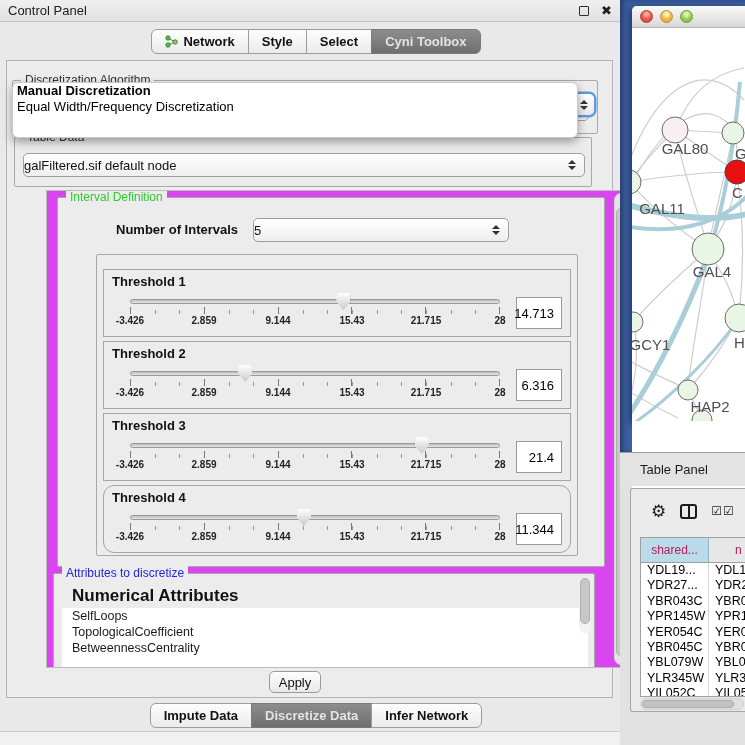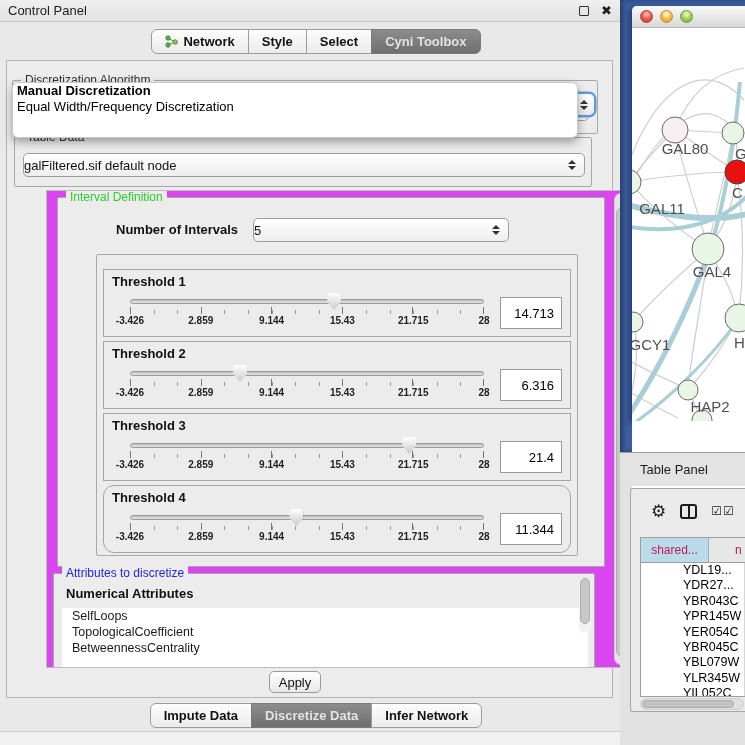--- a/index.html
+++ b/index.html
@@ -77,24 +77,24 @@
   .ticks::before{content:"";position:absolute;left:0;right:0;top:3px;height:4px;background:repeating-linear-gradient(90deg,#9a9a9a 0 1px,transparent 1px calc(100%/15));}
   .ticks::after{content:"";position:absolute;left:0;right:0;top:0;height:7px;border-right:1px solid #777;background:repeating-linear-gradient(90deg,#777 0 1px,transparent 1px 20%);}
   .tick-labels{position:relative;height:12px;margin-top:1px;}
   .tick-label{position:absolute;top:0;font-size:10px;font-weight:700;color:#222;transform:translateX(-50%);white-space:nowrap;}
   .tick-label:nth-child(1){left:0;}
   .tick-label:nth-child(2){left:20%;}
   .tick-label:nth-child(3){left:40%;}
   .tick-label:nth-child(4){left:60%;}
   .tick-label:nth-child(5){left:80%;}
   .tick-label:nth-child(6){left:100%;}
-  .value-box{width:62px;height:32px;background:#fff;border:1px solid #999;font-size:13px;color:#000;display:flex;align-items:center;justify-content:flex-end;padding-right:7px;margin-top:2px;}
+  .value-box{width:46px;height:32px;background:#fff;border:1px solid #999;font-size:13px;color:#000;display:flex;align-items:center;justify-content:flex-end;padding-right:7px;margin-top:2px;}
 
   .attrs-group{left:6px;top:382px;width:542px;height:96px;border-bottom:none;}
-  .attrs-title{position:absolute;left:0;top:12px;font-size:13px;font-weight:700;color:#111;padding-left:12px;}
+  .attrs-title{position:absolute;left:6px;top:12px;font-size:17px;font-weight:700;color:#111;padding-left:12px;}
   .attr-list{position:absolute;left:8px;top:34px;width:526px;height:62px;background:#fff;overflow:hidden;}
   .attr-list .cell{display:block;font-size:12.5px;color:#1a1a1a;padding:1px 0 1px 10px;height:16px;}
   .attr-scroll{position:absolute;right:3px;top:3px;width:12px;height:56px;background:#f2f2f2;border-radius:6px;}
   .attr-scroll .thumb-v{position:absolute;left:1px;top:1px;width:10px;height:46px;background:#c7c7c7;border:1px solid #aeaeae;border-radius:6px;}
 
   .apply-btn{position:absolute;left:269px;top:671px;width:52px;height:22px;border:1px solid #9a9a9a;border-radius:5px;background:linear-gradient(#fefefe,#e8e8e8);font-size:13px;color:#111;display:flex;align-items:center;justify-content:center;}
 
   
   .right-area{position:absolute;left:620px;top:0;width:125px;height:745px;background:#e2e2e2;}
   .blue-zone{position:absolute;left:0;top:0;width:125px;height:452px;background:var(--desktop_blue);box-shadow:inset 3px 0 4px rgba(0,0,20,.35);}
@@ -111,21 +111,21 @@
   .tp-window{position:absolute;left:10px;top:488px;width:115px;height:224px;background:#ebebeb;border:1px solid #a5a5a5;border-radius:3px 0 0 3px;border-right:none;}
   .tp-toolbar{position:absolute;left:0;top:0;width:115px;height:44px;display:flex;align-items:center;gap:14px;padding-left:20px;}
   .gear-icon{font-size:17px;color:#1a1a1a;line-height:1;}
   .split-icon{width:17px;height:15px;border:2px solid #1a1a1a;border-radius:3px;position:relative;}
   .split-icon::after{content:"";position:absolute;left:50%;top:0;bottom:0;width:2px;background:#1a1a1a;transform:translateX(-50%);}
   .checks-icon{font-size:12px;color:#1a1a1a;letter-spacing:1px;}
   .tp-table{position:absolute;left:9px;top:48px;width:106px;height:160px;background:#fff;border:1px solid #9f9f9f;border-right:none;overflow:hidden;}
   .tp-header{display:flex;height:25px;border-bottom:1px solid #9f9f9f;font-size:12px;color:#be185d;}
   .tp-header .h1{width:68px;background:var(--header_blue);border-right:1px solid #8fb6c6;display:flex;align-items:center;justify-content:center;}
   .tp-header .h2{flex:1;background:#e7e7e7;display:flex;align-items:center;padding-left:26px;overflow:hidden;}
-  .tp-body{display:flex;height:156px;overflow:hidden;margin-left:36px;}
+  .tp-body{display:flex;height:156px;overflow:hidden;}
   .tp-col{overflow:hidden;}
   .tp-col.c1{width:68px;border-right:1px solid #d5d5d5;}
   .tp-col.c2{flex:1;}
   .tp-col .cell{display:block;height:15.4px;line-height:15.4px;font-size:12.5px;color:#000;padding-left:6px;white-space:nowrap;}
   .hscroll{position:absolute;left:9px;top:209px;width:104px;height:12px;background:#e0e0e0;border-radius:6px;border:1px solid #cfcfcf;}
   .hscroll .thumb-h{position:absolute;left:1px;top:1px;height:8px;width:92px;background:#c2c2c2;border:1px solid #ababab;border-radius:5px;}
 
   .net-tab-icon{width:13px;height:13px;}
 </style>
 </head>

